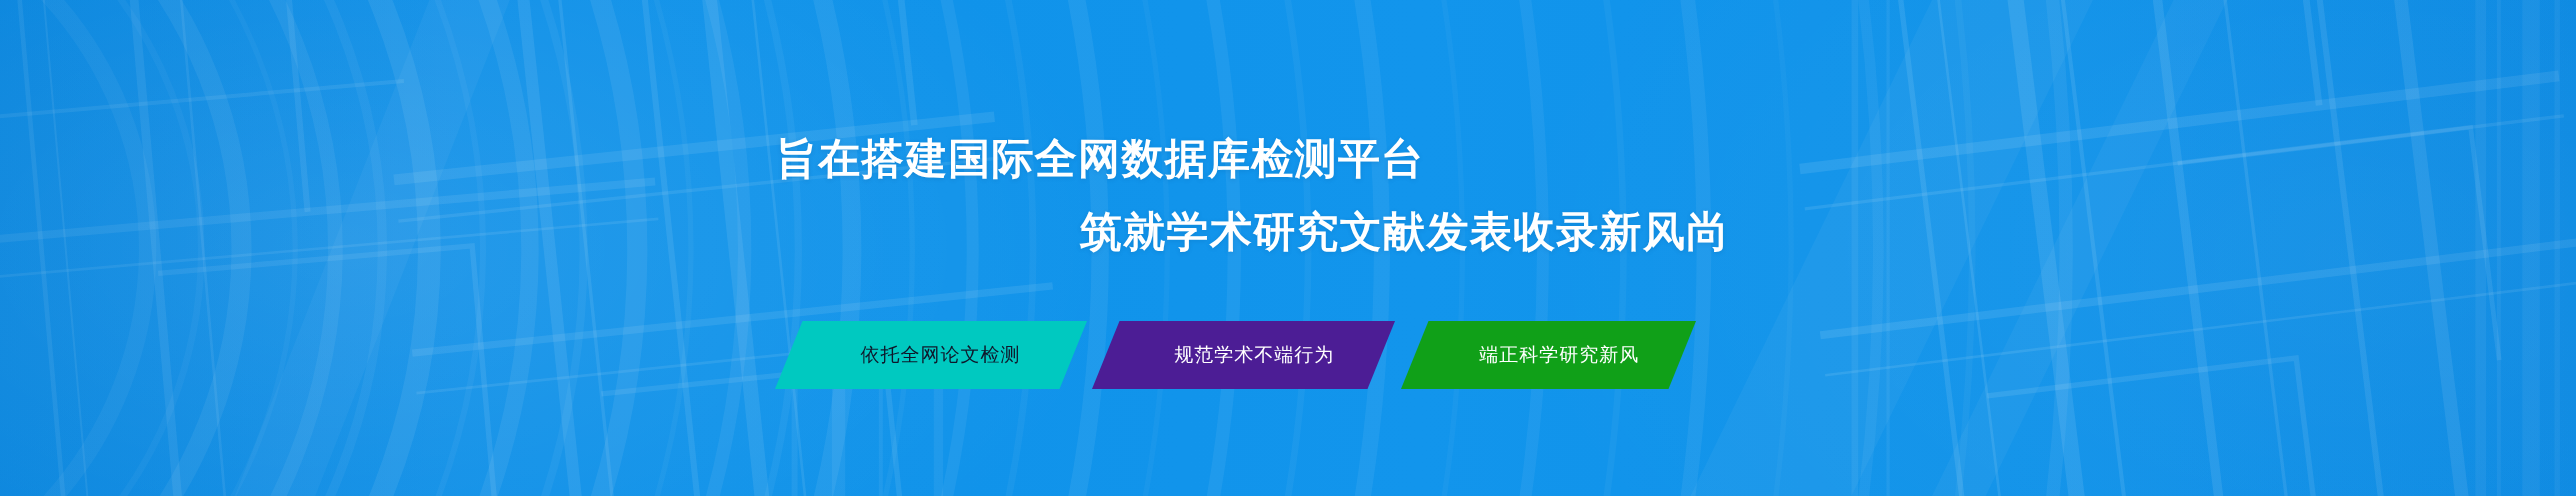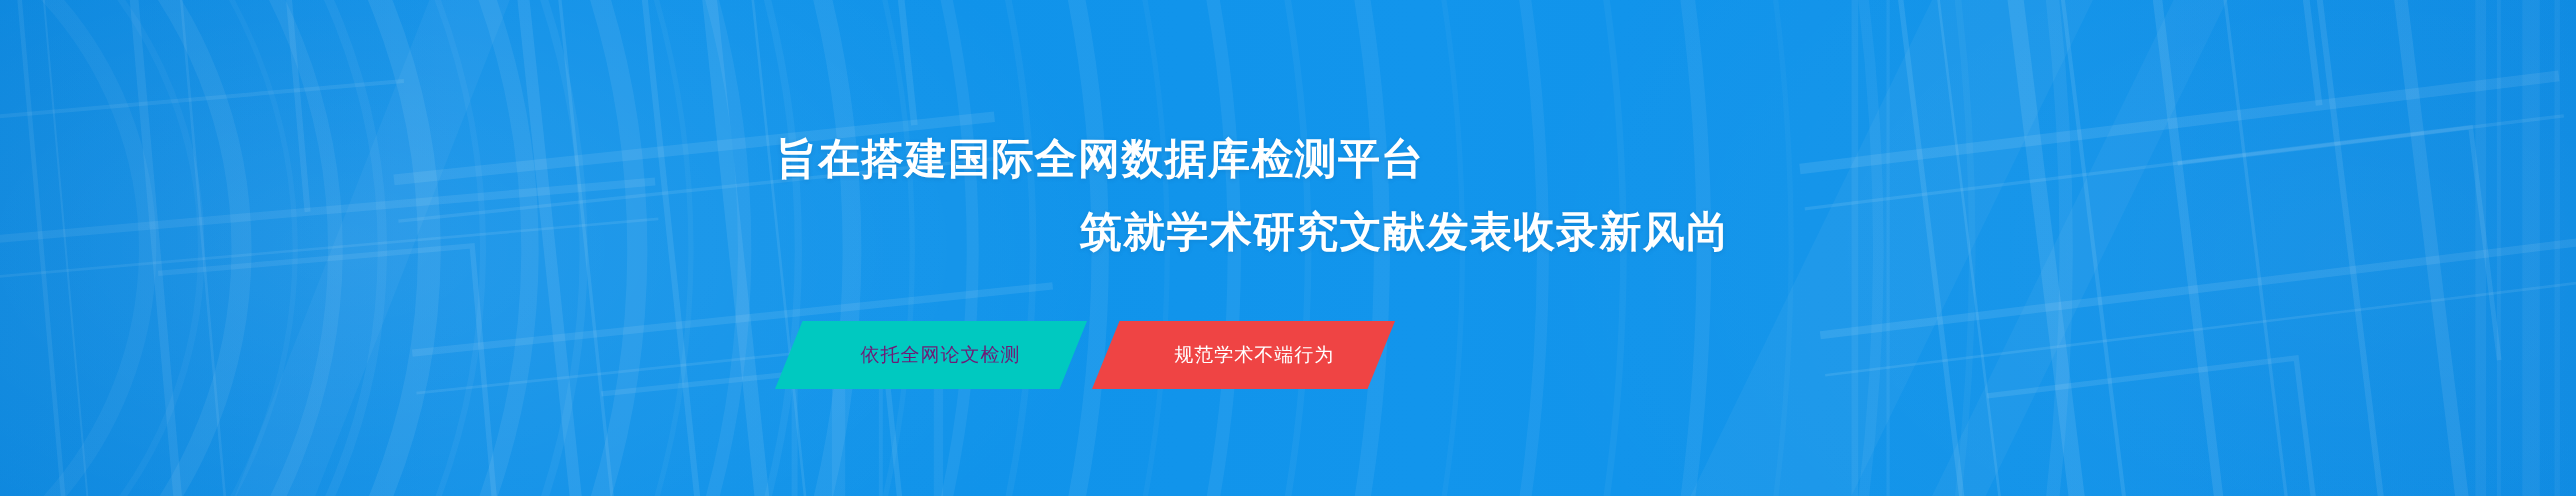--- a/index.html
+++ b/index.html
@@ -211,25 +211,28 @@
     <div class="bg-vignette"></div>
   </div>
 
   <div class="headline">
     <div class="hl-line hl-line-1" style="color: rgb(255, 255, 255);">旨在搭建国际全网数据库检测平台</div>
     <div class="hl-line hl-line-2" style="color: rgb(255, 255, 255);">筑就学术研究文献发表收录新风尚</div>
   </div>
 
   <div class="badges">
 
-    <div class="badge badge-1" style="background: rgb(0, 201, 192); color: #701a75;">
+    <div class="badge badge-1" style="background: rgb(0, 201, 192); color: #0f172a;">
       <span>依托全网论文检测</span>
     </div>
 
-    <div class="badge badge-2" style="background: #ef4444; color: rgb(255, 255, 255);">
+    <div class="badge badge-2" style="background: #4c1d95; color: rgb(255, 255, 255);">
       <span>规范学术不端行为</span>
     </div>
 
+    <div class="badge badge-3" style="background: rgb(16, 160, 24); color: rgb(255, 255, 255);">
+      <span>端正科学研究新风</span>
+    </div>
 
   </div>
 
 </div>
 
 
 </body></html>

